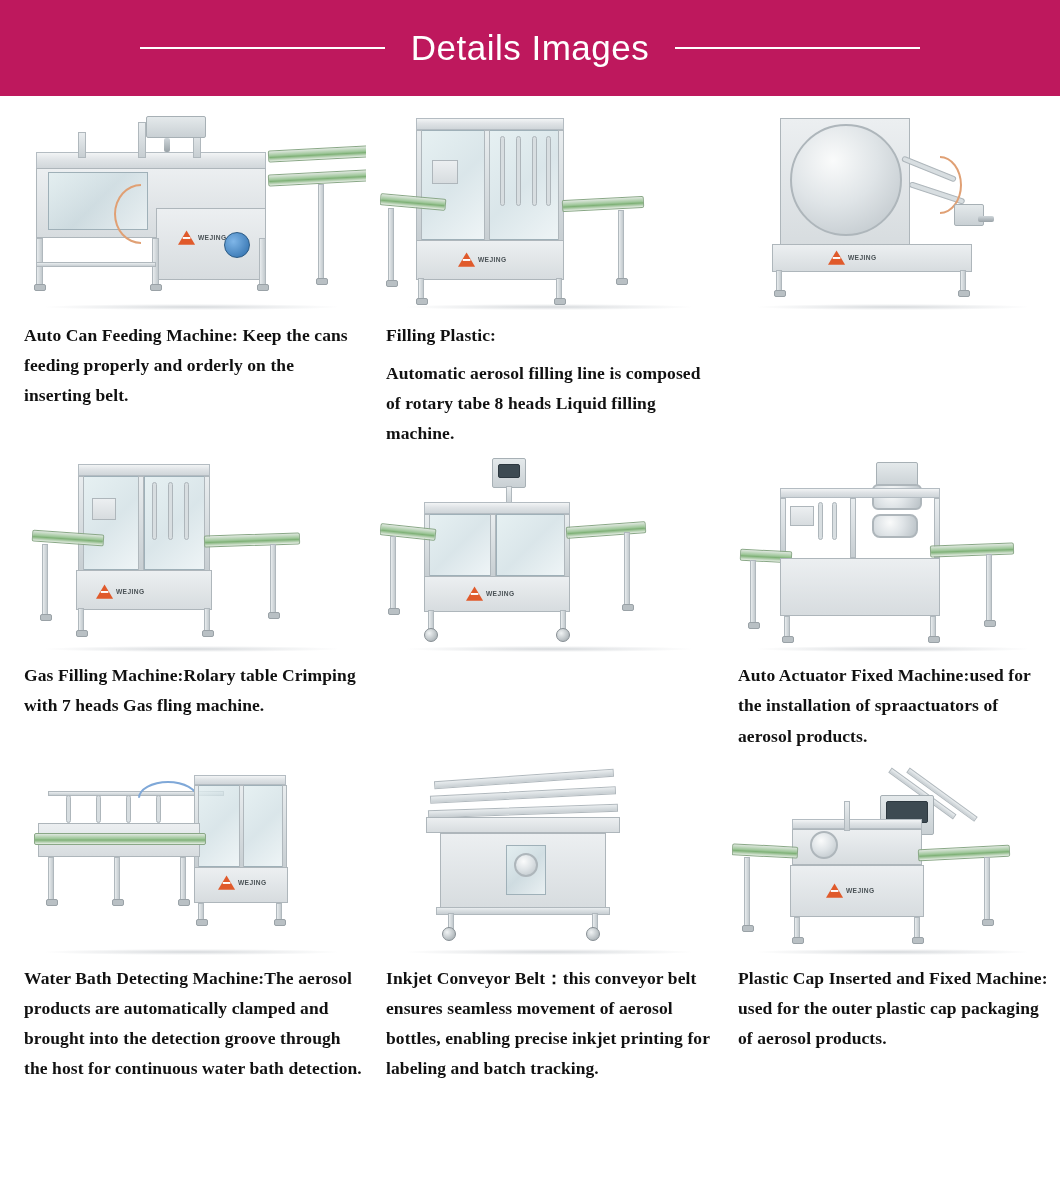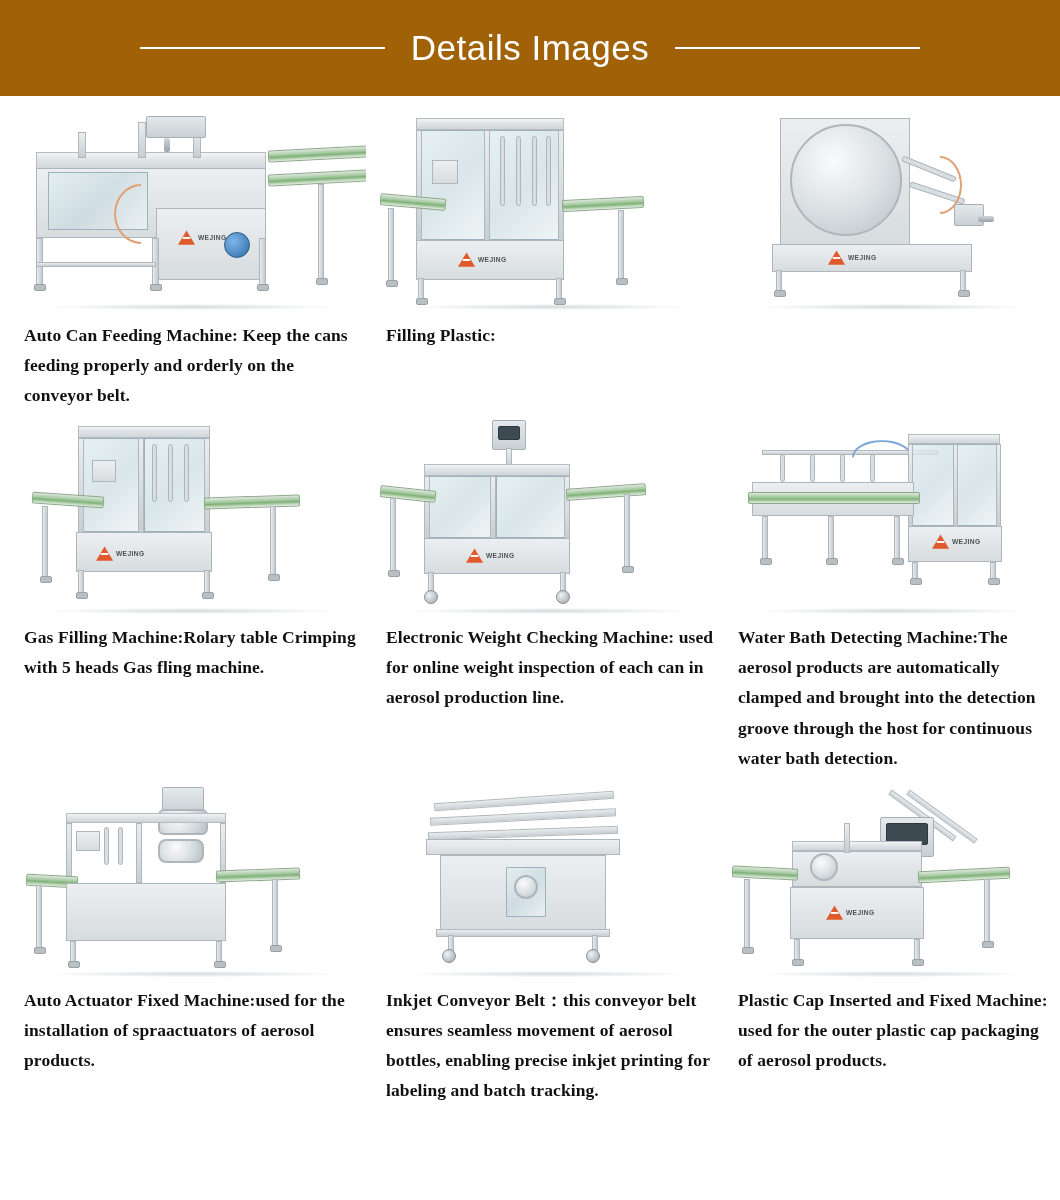--- a/index.html
+++ b/index.html
@@ -12,21 +12,21 @@
     height: 1200px;
     background: #ffffff;
     font-family: "Liberation Serif", serif;
     overflow: hidden;
   }
 
   
   .banner {
     width: 1060px;
     height: 96px;
-    background: #a16207;
+    background: #be185d;
     display: flex;
     align-items: center;
     justify-content: center;
     position: relative;
   }
   .banner-inner {
     display: flex;
     align-items: center;
     justify-content: center;
     gap: 26px;
@@ -250,21 +250,21 @@
         <div class="post" style="left:241px;top:126px;width:7px;height:48px;"></div>
         <div class="bar" style="left:18px;top:150px;width:120px;height:5px;"></div>
         <div class="foot" style="left:16px;top:172px;"></div>
         <div class="foot" style="left:132px;top:172px;"></div>
         <div class="foot" style="left:239px;top:172px;"></div>
         <div class="post" style="left:300px;top:72px;width:6px;height:96px;"></div>
         <div class="foot" style="left:298px;top:166px;"></div>
         <div class="shadow"></div>
       </div>
     </div>
-    <div class="caption">Auto Can Feeding Machine: Keep the cans feeding properly and orderly on the conveyor belt.</div>
+    <div class="caption">Auto Can Feeding Machine: Keep the cans feeding properly and orderly on the inserting belt.</div>
   </div>
 
   <div class="cell r1">
     <div class="photo">
       <div class="m-wrap">
         <div class="frame" style="left:36px;top:6px;width:148px;height:12px;"></div>
         <div class="glass" style="left:40px;top:18px;width:66px;height:110px;"></div>
         <div class="glass" style="left:108px;top:18px;width:74px;height:110px;"></div>
         <div class="bar" style="left:36px;top:18px;width:6px;height:112px;"></div>
         <div class="bar" style="left:104px;top:18px;width:6px;height:112px;"></div>
@@ -286,20 +286,21 @@
         <div class="foot" style="left:36px;top:186px;"></div>
         <div class="foot" style="left:174px;top:186px;"></div>
         <div class="post" style="left:8px;top:96px;width:6px;height:74px;"></div>
         <div class="post" style="left:238px;top:98px;width:6px;height:70px;"></div>
         <div class="foot" style="left:6px;top:168px;"></div>
         <div class="foot" style="left:236px;top:166px;"></div>
         <div class="shadow"></div>
       </div>
     </div>
     <div class="caption">Filling Plastic:</div>
+    <div class="caption">Automatic aerosol filling line is composed of rotary tabe 8 heads Liquid filling machine.</div>
   </div>
 
   <div class="cell r1">
     <div class="photo">
       <div class="m-wrap">
         <div class="panel" style="left:48px;top:6px;width:130px;height:128px;"></div>
         <div class="drum" style="left:58px;top:12px;width:112px;height:112px;"></div>
         <div class="tube" style="left:168px;top:54px;width:58px;height:6px;transform:rotate(22deg);"></div>
         <div class="tube" style="left:176px;top:78px;width:58px;height:6px;transform:rotate(18deg);"></div>
         <div class="hose" style="left:186px;top:44px;width:44px;height:58px;border-color:#e0a074;clip-path:polygon(50% 0,100% 0,100% 100%,50% 100%);"></div>
@@ -343,21 +344,21 @@
         <div class="post" style="left:186px;top:150px;width:6px;height:24px;"></div>
         <div class="foot" style="left:58px;top:172px;"></div>
         <div class="foot" style="left:184px;top:172px;"></div>
         <div class="post" style="left:24px;top:86px;width:6px;height:72px;"></div>
         <div class="post" style="left:252px;top:86px;width:6px;height:70px;"></div>
         <div class="foot" style="left:22px;top:156px;"></div>
         <div class="foot" style="left:250px;top:154px;"></div>
         <div class="shadow"></div>
       </div>
     </div>
-    <div class="caption">Gas Filling Machine:Rolary table Crimping with 5 heads Gas fling machine.</div>
+    <div class="caption">Gas Filling Machine:Rolary table Crimping with 7 heads Gas fling machine.</div>
   </div>
 
   <div class="cell r2">
     <div class="photo">
       <div class="m-wrap">
         <div class="ctrl-box" style="left:112px;top:0px;width:34px;height:30px;"></div>
         <div class="screen" style="left:118px;top:6px;width:22px;height:14px;"></div>
         <div class="bar" style="left:126px;top:28px;width:6px;height:20px;"></div>
         <div class="frame" style="left:44px;top:44px;width:146px;height:12px;"></div>
         <div class="glass" style="left:48px;top:56px;width:64px;height:62px;"></div>
@@ -376,59 +377,20 @@
         <div class="post" style="left:180px;top:152px;width:6px;height:22px;"></div>
         <div class="wheel" style="left:44px;top:170px;"></div>
         <div class="wheel" style="left:176px;top:170px;"></div>
         <div class="post" style="left:10px;top:78px;width:6px;height:74px;"></div>
         <div class="post" style="left:244px;top:74px;width:6px;height:74px;"></div>
         <div class="foot" style="left:8px;top:150px;"></div>
         <div class="foot" style="left:242px;top:146px;"></div>
         <div class="shadow"></div>
       </div>
     </div>
-    <div class="caption">Electronic Weight Checking Machine: used for online weight inspection of each can in aerosol production line.</div>
-  </div>
-
-  <div class="cell r2">
-    <div class="photo">
-      <div class="m-wrap">
-        <div class="bar" style="left:30px;top:30px;width:176px;height:5px;"></div>
-        <div class="tube" style="left:48px;top:34px;width:5px;height:28px;"></div>
-        <div class="tube" style="left:78px;top:34px;width:5px;height:28px;"></div>
-        <div class="tube" style="left:108px;top:34px;width:5px;height:28px;"></div>
-        <div class="tube" style="left:138px;top:34px;width:5px;height:28px;"></div>
-        <div class="hose" style="left:120px;top:20px;width:60px;height:34px;border-color:#7fa8d8;clip-path:polygon(0 0,100% 0,100% 50%,0 50%);"></div>
-        <div class="frame" style="left:176px;top:14px;width:92px;height:10px;"></div>
-        <div class="glass" style="left:178px;top:24px;width:44px;height:82px;"></div>
-        <div class="glass" style="left:224px;top:24px;width:44px;height:82px;"></div>
-        <div class="bar" style="left:176px;top:24px;width:5px;height:84px;"></div>
-        <div class="bar" style="left:221px;top:24px;width:5px;height:84px;"></div>
-        <div class="bar" style="left:264px;top:24px;width:5px;height:84px;"></div>
-        <div class="panel" style="left:20px;top:62px;width:162px;height:34px;"></div>
-        <div class="belt" style="left:16px;top:72px;width:172px;height:12px;"></div>
-        <div class="panel" style="left:176px;top:106px;width:94px;height:36px;"></div>
-        <div class="brand" style="left:200px;top:114px;">
-          <div class="tri"></div>
-          <div class="bname">WEJING</div>
-        </div>
-        <div class="post" style="left:30px;top:96px;width:6px;height:44px;"></div>
-        <div class="post" style="left:96px;top:96px;width:6px;height:44px;"></div>
-        <div class="post" style="left:162px;top:96px;width:6px;height:44px;"></div>
-        <div class="post" style="left:180px;top:142px;width:6px;height:18px;"></div>
-        <div class="post" style="left:258px;top:142px;width:6px;height:18px;"></div>
-        <div class="foot" style="left:28px;top:138px;"></div>
-        <div class="foot" style="left:94px;top:138px;"></div>
-        <div class="foot" style="left:160px;top:138px;"></div>
-        <div class="foot" style="left:178px;top:158px;"></div>
-        <div class="foot" style="left:256px;top:158px;"></div>
-        <div class="shadow"></div>
-      </div>
-    </div>
-    <div class="caption">Water Bath Detecting Machine:The aerosol products are automatically clamped and brought into the detection groove through the host for continuous water bath detection.</div>
   </div>
 
   <div class="cell r3">
     <div class="photo">
       <div class="m-wrap">
         <div class="ctrl-box" style="left:144px;top:4px;width:42px;height:26px;"></div>
         <div class="drum" style="left:140px;top:26px;width:50px;height:26px;border-radius:6px;"></div>
         <div class="frame" style="left:48px;top:30px;width:160px;height:10px;"></div>
         <div class="bar" style="left:48px;top:40px;width:6px;height:60px;"></div>
         <div class="bar" style="left:118px;top:40px;width:6px;height:60px;"></div>
@@ -447,20 +409,58 @@
         <div class="post" style="left:18px;top:102px;width:6px;height:64px;"></div>
         <div class="post" style="left:254px;top:96px;width:6px;height:68px;"></div>
         <div class="foot" style="left:16px;top:164px;"></div>
         <div class="foot" style="left:252px;top:162px;"></div>
         <div class="shadow"></div>
       </div>
     </div>
     <div class="caption">Auto Actuator Fixed Machine:used for the installation of spraactuators of aerosol products.</div>
   </div>
 
+  <div class="cell r2">
+    <div class="photo">
+      <div class="m-wrap">
+        <div class="bar" style="left:30px;top:30px;width:176px;height:5px;"></div>
+        <div class="tube" style="left:48px;top:34px;width:5px;height:28px;"></div>
+        <div class="tube" style="left:78px;top:34px;width:5px;height:28px;"></div>
+        <div class="tube" style="left:108px;top:34px;width:5px;height:28px;"></div>
+        <div class="tube" style="left:138px;top:34px;width:5px;height:28px;"></div>
+        <div class="hose" style="left:120px;top:20px;width:60px;height:34px;border-color:#7fa8d8;clip-path:polygon(0 0,100% 0,100% 50%,0 50%);"></div>
+        <div class="frame" style="left:176px;top:14px;width:92px;height:10px;"></div>
+        <div class="glass" style="left:178px;top:24px;width:44px;height:82px;"></div>
+        <div class="glass" style="left:224px;top:24px;width:44px;height:82px;"></div>
+        <div class="bar" style="left:176px;top:24px;width:5px;height:84px;"></div>
+        <div class="bar" style="left:221px;top:24px;width:5px;height:84px;"></div>
+        <div class="bar" style="left:264px;top:24px;width:5px;height:84px;"></div>
+        <div class="panel" style="left:20px;top:62px;width:162px;height:34px;"></div>
+        <div class="belt" style="left:16px;top:72px;width:172px;height:12px;"></div>
+        <div class="panel" style="left:176px;top:106px;width:94px;height:36px;"></div>
+        <div class="brand" style="left:200px;top:114px;">
+          <div class="tri"></div>
+          <div class="bname">WEJING</div>
+        </div>
+        <div class="post" style="left:30px;top:96px;width:6px;height:44px;"></div>
+        <div class="post" style="left:96px;top:96px;width:6px;height:44px;"></div>
+        <div class="post" style="left:162px;top:96px;width:6px;height:44px;"></div>
+        <div class="post" style="left:180px;top:142px;width:6px;height:18px;"></div>
+        <div class="post" style="left:258px;top:142px;width:6px;height:18px;"></div>
+        <div class="foot" style="left:28px;top:138px;"></div>
+        <div class="foot" style="left:94px;top:138px;"></div>
+        <div class="foot" style="left:160px;top:138px;"></div>
+        <div class="foot" style="left:178px;top:158px;"></div>
+        <div class="foot" style="left:256px;top:158px;"></div>
+        <div class="shadow"></div>
+      </div>
+    </div>
+    <div class="caption">Water Bath Detecting Machine:The aerosol products are automatically clamped and brought into the detection groove through the host for continuous water bath detection.</div>
+  </div>
+
   <div class="cell r3">
     <div class="photo">
       <div class="m-wrap">
         <div class="bar" style="left:54px;top:14px;width:180px;height:8px;transform:rotate(-4deg);"></div>
         <div class="bar" style="left:50px;top:30px;width:186px;height:8px;transform:rotate(-3deg);"></div>
         <div class="bar" style="left:48px;top:46px;width:190px;height:8px;transform:rotate(-2deg);"></div>
         <div class="panel" style="left:46px;top:56px;width:194px;height:16px;"></div>
         <div class="panel" style="left:60px;top:72px;width:166px;height:76px;"></div>
         <div class="glass" style="left:126px;top:84px;width:40px;height:50px;"></div>
         <div class="drum" style="left:134px;top:92px;width:24px;height:24px;"></div>

